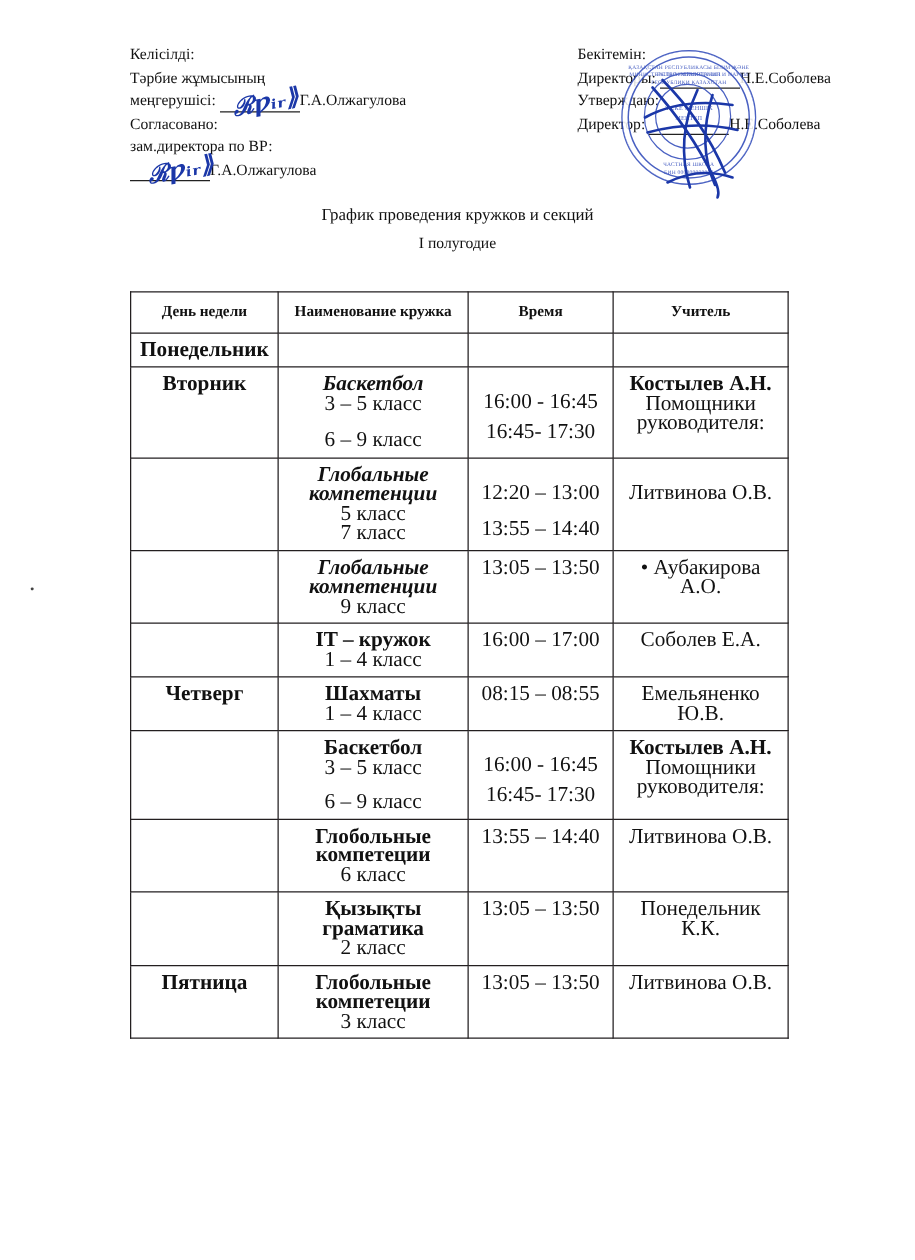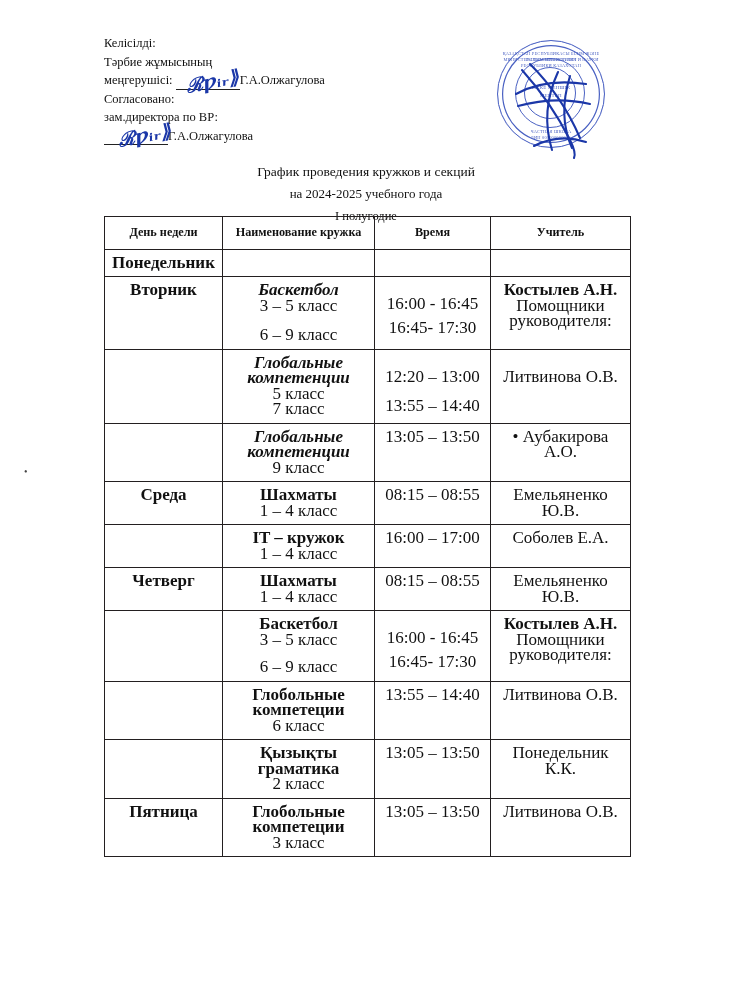--- a/index.html
+++ b/index.html
@@ -136,21 +136,21 @@
   .titles .t-sub {
     font-size: 13px;
   }
   .titles .t-half {
     font-size: 12.5px;
   }
 
   
   table.sched {
     position: absolute;
-    top: 216px;
+    top: 233px;
     left: 104px;
     width: 526px;
     border-collapse: collapse;
     table-layout: fixed;
   }
   table.sched td, table.sched th {
     border: 1px solid #231f20;
     vertical-align: top;
     padding: 5px 4px 6px 4px;
     font-size: 17px;
@@ -219,20 +219,32 @@
         <span>меңгерушісі:</span>
         <span class="sig-inline"></span><span>Г.А.Олжагулова</span>
       </div>
       <div class="line">Согласовано:</div>
       <div class="line">зам.директора  по ВР:</div>
       <div class="line">
         <span class="sig-inline"></span><span>Г.А.Олжагулова</span>
       </div>
     </div>
 
+    <div class="hdr-right">
+      <div class="line">Бекітемін:</div>
+      <div class="line">
+        <span>Директоры:</span>
+        <span class="sig-inline"></span><span>Н.Е.Соболева</span>
+      </div>
+      <div class="line">Утверждаю:</div>
+      <div class="line">
+        <span>Директор:</span>
+        <span class="sig-inline"></span><span>Н.Е.Соболева</span>
+      </div>
+    </div>
 
     <div class="seal">
       <div class="inner"></div>
       <div class="inner2"></div>
       <div class="txt t1">ҚАЗАҚСТАН РЕСПУБЛИКАСЫ БІЛІМ ЖӘНЕ ҒЫЛЫМ МИНИСТРЛІГІ</div>
       <div class="txt t2">МИНИСТЕРСТВО ОБРАЗОВАНИЯ И НАУКИ РЕСПУБЛИКИ КАЗАХСТАН</div>
       <div class="txt t3">ЖЕКЕ МЕНШІК</div>
       <div class="txt t4">МЕКТЕП</div>
       <div class="txt t5">ЧАСТНАЯ ШКОЛА</div>
       <div class="txt t6">БИН 000000000000</div>
@@ -249,21 +261,20 @@
         <path d="M18 52 C40 46, 64 44, 90 50"></path>
         <path d="M58 18 C46 44, 44 70, 52 96"></path>
         <path d="M70 22 C62 48, 62 72, 72 94"></path>
         <path d="M34 92 C50 84, 68 82, 86 88"></path>
       </g>
     </svg>
   </div>
 
   <div class="titles">
     <div class="t-main">График проведения кружков и секций</div>
-    <div class="t-sub">на 2024-2025 учебного года</div>
     <div class="t-half">I полугодие</div>
   </div>
 
   <div class="dot-left">•</div>
 
   <table class="sched">
     <colgroup>
       <col class="c1">
         <col class="c2">
         <col class="c3">
@@ -332,33 +343,20 @@
           <div class="sub">9 класс</div>
         </td>
         <td class="cell-mid">
           <div>13:05 – 13:50</div>
         </td>
         <td class="cell-mid">
           <div class="teacher-n">• Аубакирова А.О.</div>
         </td>
       </tr>
 
-      <tr>
-        <td class="day">Среда</td>
-        <td>
-          <div class="nm">Шахматы</div>
-          <div class="sub">1 – 4 класс</div>
-        </td>
-        <td class="cell-mid">
-          <div>08:15 – 08:55</div>
-        </td>
-        <td class="cell-mid">
-          <div class="teacher-n">Емельяненко Ю.В.</div>
-        </td>
-      </tr>
 
       <tr>
         <td></td>
         <td>
           <div class="nm">IT – кружок</div>
           <div class="sub">1 – 4 класс</div>
         </td>
         <td class="cell-mid">
           <div>16:00 – 17:00</div>
         </td>

